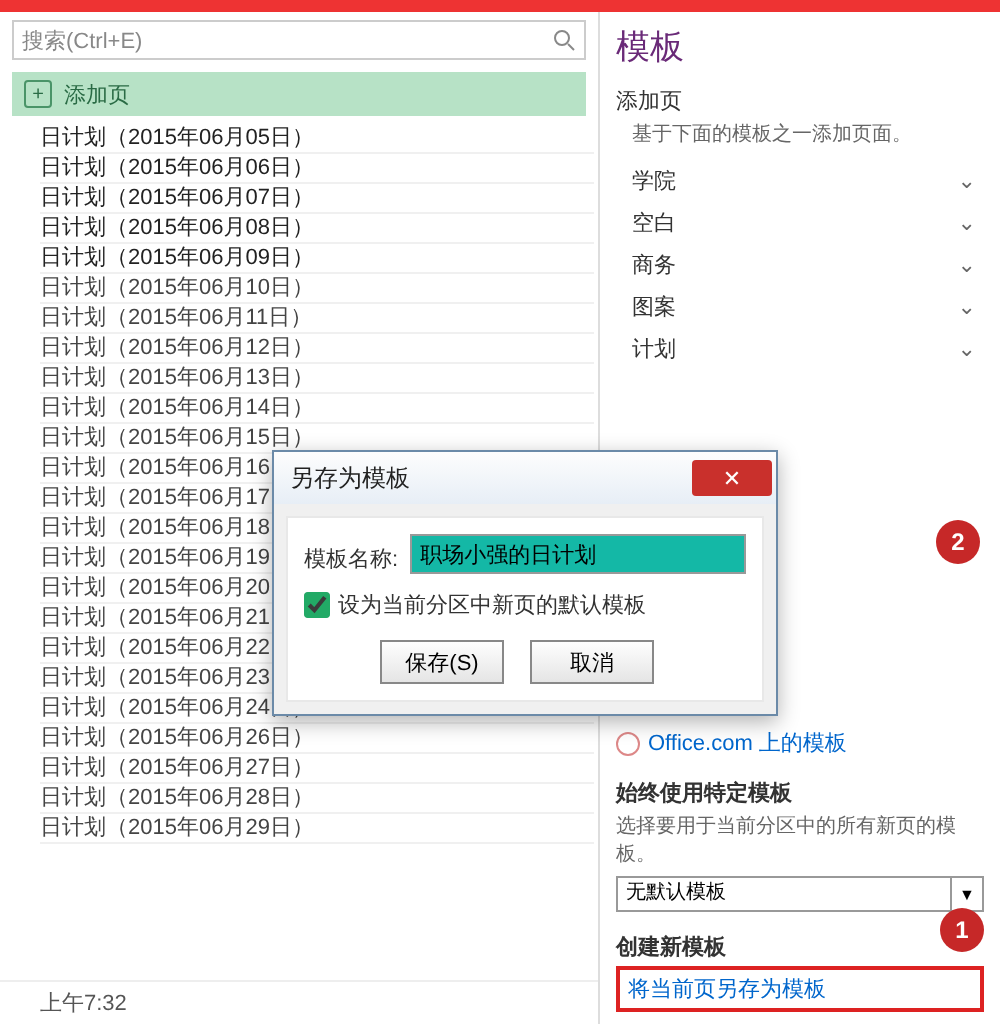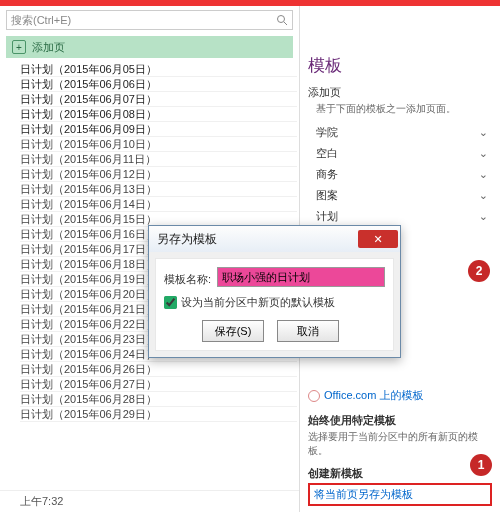--- a/index.html
+++ b/index.html
@@ -9,45 +9,45 @@
   .left { width: 300px; border-right: 1px solid #ddd; background: #fff; display: flex; flex-direction: column; }
   .right { width: 200px; background: #fff; padding: 6px 8px; display: flex; flex-direction: column; }
   .search { margin: 4px 6px; height: 20px; border: 1px solid #ccc; background: #fff; display: flex; align-items: center; padding: 0 4px; color: #888; }
   .search svg { margin-left: auto; }
   .addpage { margin: 2px 6px 4px; height: 22px; background: #b7e2c6; color: #2a6b45; display: flex; align-items: center; padding: 0 6px; }
   .addpage .plus { width: 14px; height: 14px; border: 1px solid #4a9468; border-radius: 2px; display: inline-flex; align-items: center; justify-content: center; margin-right: 6px; font-size: 10px; }
   .pagelist { flex: 1; overflow: hidden; padding: 0 2px 0 20px; }
   .pagelist .item { height: 15px; line-height: 15px; color: #444; white-space: nowrap; border-bottom: 1px solid #f0f0f0; font-size: 11px; }
   .pagelist .item.bold { font-weight: normal; color: #222; }
   .footer { padding: 3px 20px; color: #555; border-top: 1px solid #eee; }
-  .panel-title { color: #6a2a78; font-size: 17px; margin-bottom: 4px; margin-top: 42px; }
+  .panel-title { color: #6a2a78; font-size: 17px; margin-bottom: 4px; }
   .panel-sub1 { font-size: 11px; color: #333; margin-top: 4px; }
   .panel-sub2 { font-size: 10px; color: #666; margin: 2px 0 6px 8px; font-family: Liberation Mono, monospace; }
   .cat { display: flex; align-items: center; padding: 3px 0 3px 8px; color: #333; font-size: 11px; }
   .cat .chev { margin-left: auto; margin-right: 4px; color: #666; }
   .spacer { flex: 1; }
   .officelink { color: #0066cc; font-size: 11px; margin: 4px 0; display: flex; align-items: center; gap: 4px; }
   .officelink .oicon { width: 12px; height: 12px; border: 1px solid #d88; border-radius: 50%; display: inline-block; }
   .section-h { font-size: 11px; font-weight: bold; margin-top: 6px; color: #333; }
   .hint { font-size: 10px; color: #666; margin: 2px 0; }
   .combo { display: flex; margin: 2px 0 4px; }
   .combo .val { flex: 1; border: 1px solid #999; height: 18px; line-height: 16px; padding: 0 4px; font-size: 10px; }
   .combo .dd { width: 16px; border: 1px solid #999; border-left: none; display: flex; align-items: center; justify-content: center; font-size: 8px; }
   .linkbox { border: 2px solid #d22; padding: 2px 4px; margin-top: 2px; display: inline-block; }
   .linkbox a { color: #0066cc; font-size: 11px; }
   .callout { position: absolute; width: 22px; height: 22px; border-radius: 50%; background: #c62828; color: #fff; font-weight: bold; display: flex; align-items: center; justify-content: center; font-size: 12px; }
   .c1 { right: 8px; top: 454px; }
   .c2 { right: 10px; top: 260px; }
-  .dialog { position: absolute; left: 148px; top: 225px; width: 253px; border: 1px solid #6b8aa8; background: #f0f0f0; box-shadow: 0 3px 10px rgba(0,0,0,0.3); }
+  .dialog { position: absolute; left: 136px; top: 225px; width: 253px; border: 1px solid #6b8aa8; background: #f0f0f0; box-shadow: 0 3px 10px rgba(0,0,0,0.3); }
   .dialog .titlebar { height: 26px; background: linear-gradient(#fdfdfd,#e7eef6); display: flex; align-items: center; padding: 0 2px 0 8px; font-size: 12px; color: #222; }
   .dialog .close { margin-left: auto; width: 40px; height: 18px; background: #c9302c; color: #fff; display: flex; align-items: center; justify-content: center; font-size: 11px; border-radius: 2px; }
   .dialog .body { background: #fff; margin: 6px; padding: 8px; border: 1px solid #e8e8e8; }
   .row { display: flex; align-items: flex-end; margin-bottom: 8px; }
   .row label { font-size: 11px; margin-right: 6px; color: #333; }
-  .row input[type=text] { flex: 1; height: 20px; border: 1px solid #999; padding: 0 4px; font-size: 11px; background: #ec4899; }
+  .row input[type=text] { flex: 1; height: 20px; border: 1px solid #999; padding: 0 4px; font-size: 11px; background: #14b8a6; }
   .cbrow { font-size: 11px; color: #333; display: flex; align-items: center; gap: 4px; margin-bottom: 10px; }
   .cbrow input { accent-color: #2a6; }
   .btnrow { display: flex; justify-content: center; gap: 13px; padding-right: 8px; }
   .btn { min-width: 62px; height: 22px; border: 1px solid #888; background: linear-gradient(#fefefe,#e5e5e5); font-size: 11px; }
 </style>
 </head>
 <body>
 
 <div class="topbar"></div>
 <div class="main">
@@ -118,20 +118,24 @@
           <span class="chev">⌄</span>
         </div>
       </div>
     <div class="spacer"></div>
     <div class="officelink">
       <span class="oicon"></span>
       <span>Office.com 上的模板</span>
     </div>
     <div class="section-h">始终使用特定模板</div>
     <div class="hint">选择要用于当前分区中的所有新页的模板。</div>
+    <div class="combo">
+      <div class="val">无默认模板</div>
+      <div class="dd">▼</div>
+    </div>
     <div class="section-h">创建新模板</div>
     <div class="linkbox">
       <a>将当前页另存为模板</a>
     </div>
   </div>
 </div>
 
 <div class="dialog">
   <div class="titlebar">
     <span>另存为模板</span>

